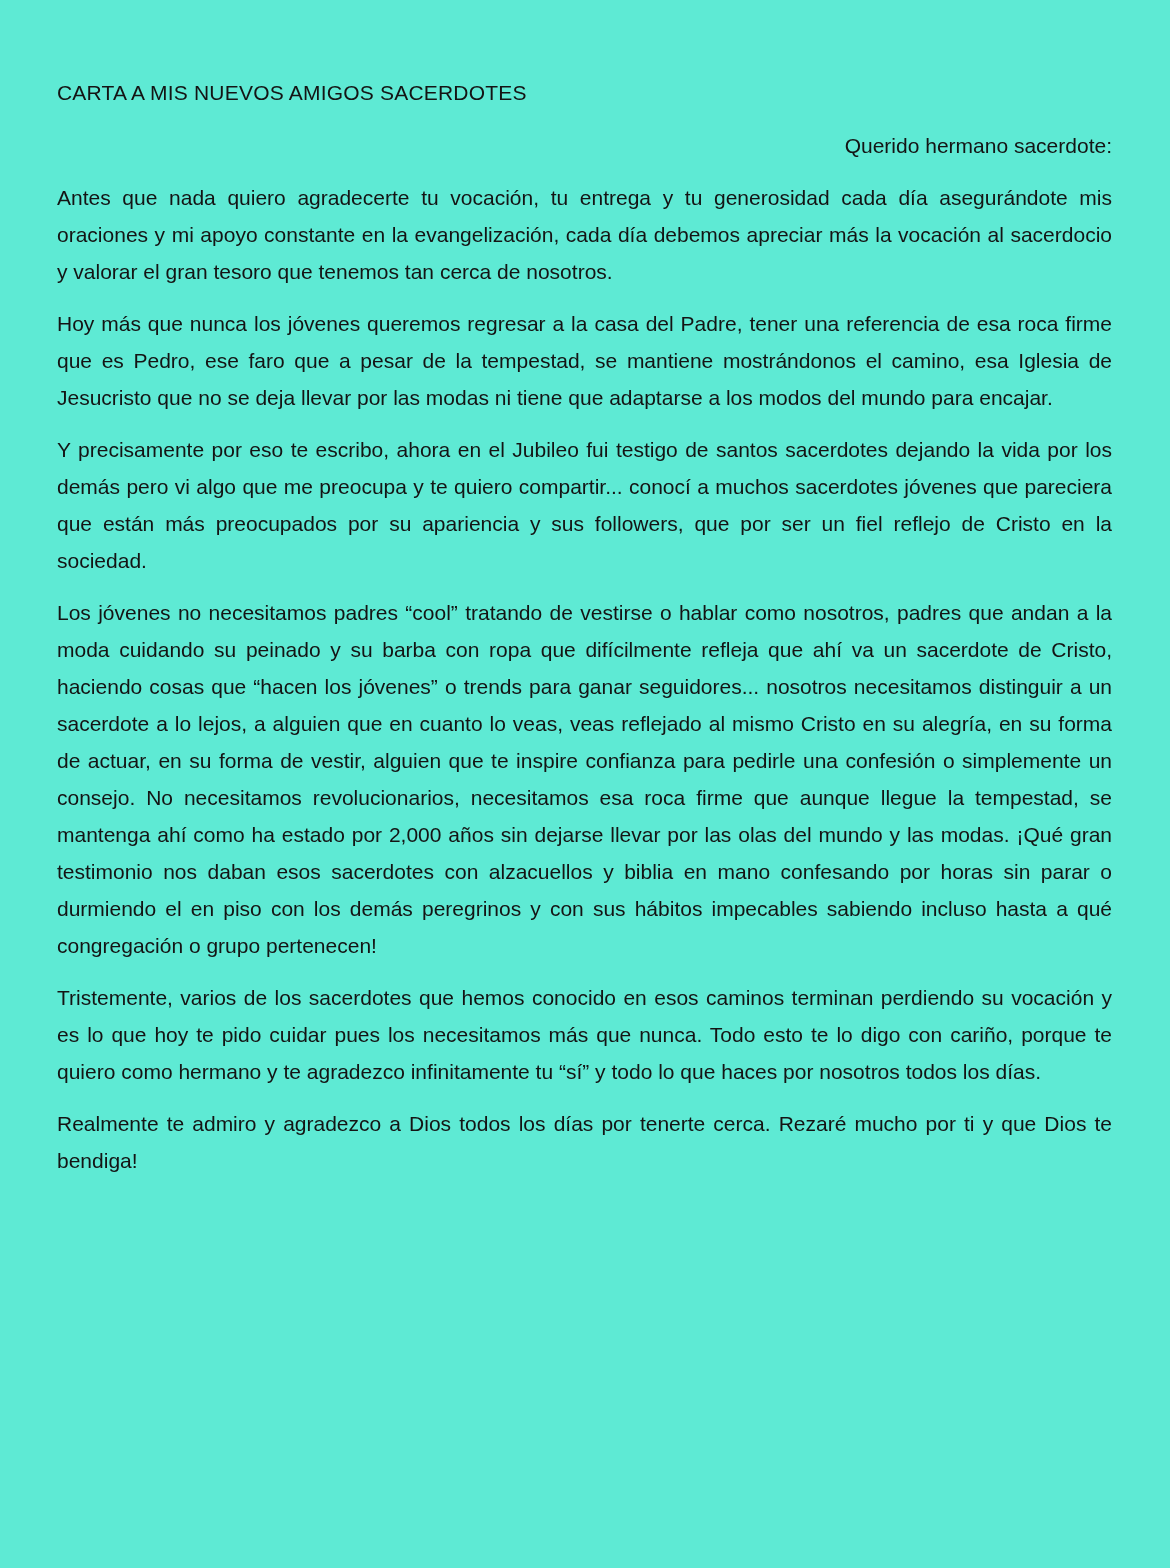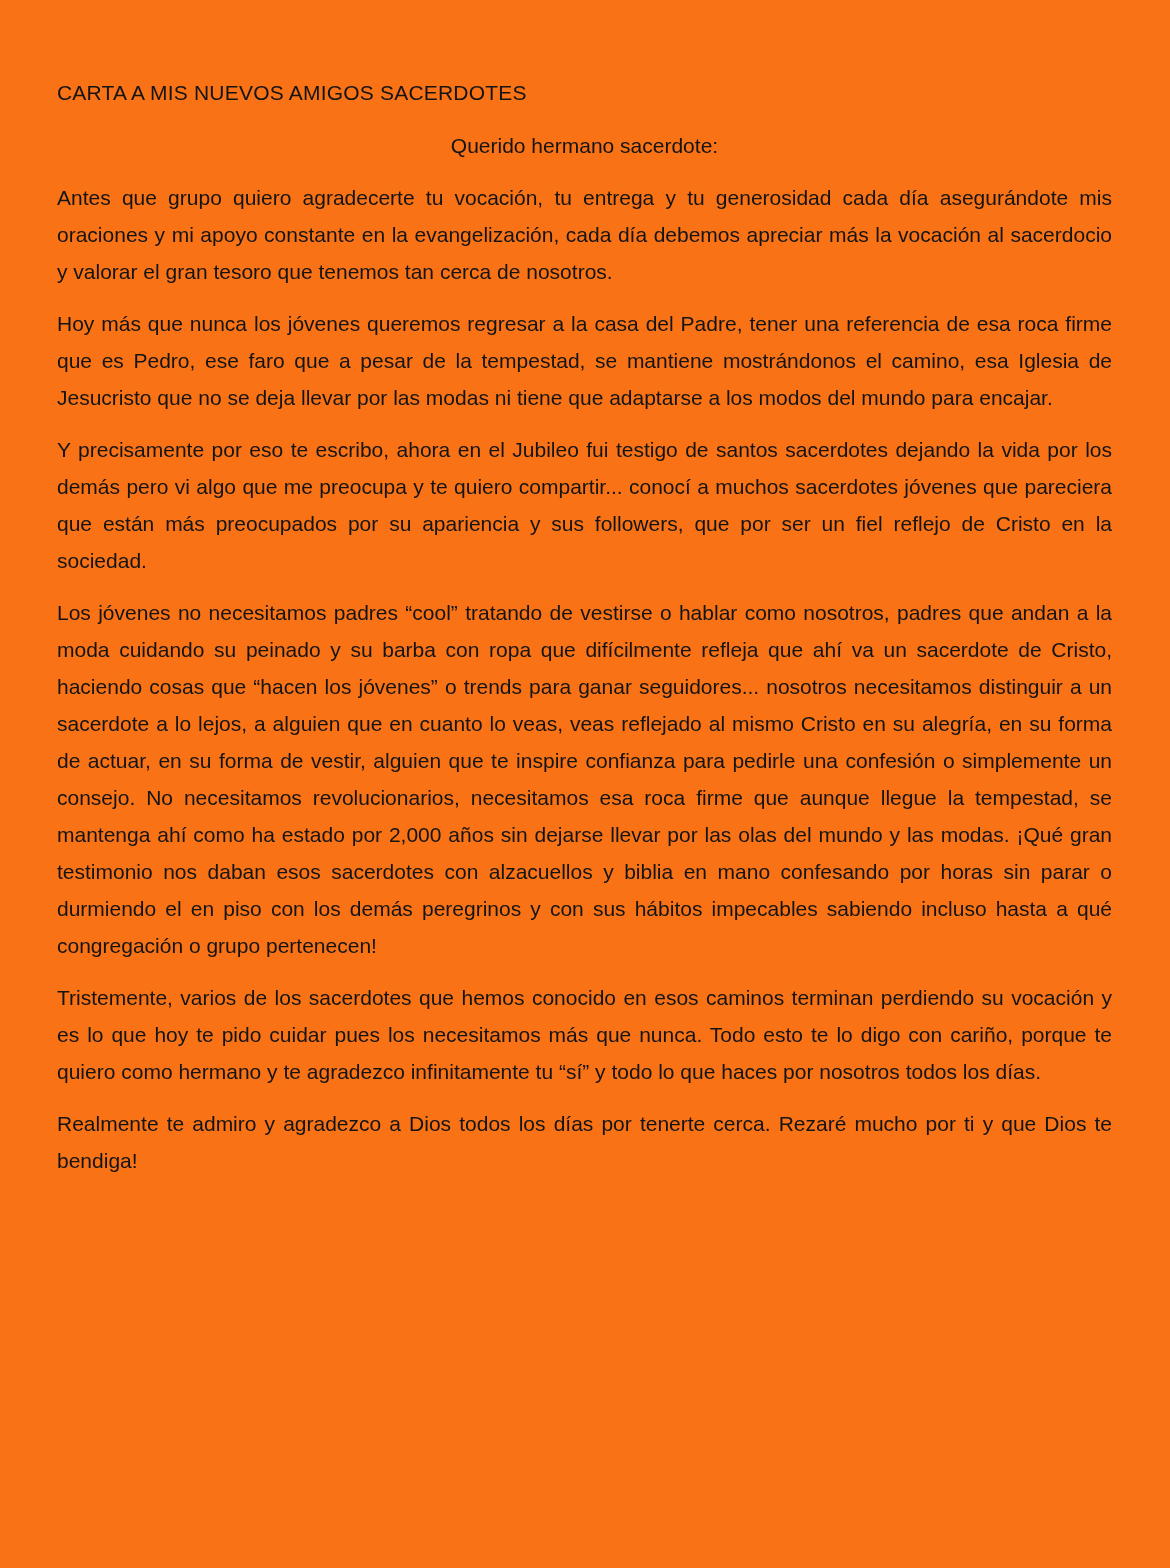--- a/index.html
+++ b/index.html
@@ -9,38 +9,38 @@
   }
   body {
     width: 1170px;
     height: 1568px;
     overflow: hidden;
   }
   .page {
     box-sizing: border-box;
     width: 1170px;
     height: 1568px;
-    background: #f97316;
+    background: #5eead4;
     padding: 74px 58px 40px 57px;
     font-family: "Liberation Sans", sans-serif;
     color: #141414;
     font-size: 21px;
     line-height: 37px;
     font-weight: 400;
   }
   .title {
     font-size: 21px;
     font-weight: 400;
     letter-spacing: 0.2px;
     margin: 0 0 15px 0;
     text-align: left;
   }
   .salutation {
     margin: 16px 0 15px 0;
-    text-align: center;
+    text-align: right;
   }
   .para {
     margin: 0 0 15px 0;
     text-align: justify;
     text-justify: inter-word;
     hyphens: none;
     -webkit-hyphens: none;
   }
   .para:last-child {
     margin-bottom: 8px;
@@ -48,21 +48,21 @@
 </style>
 </head>
 <body>
 
 <div class="page">
   <h1 class="title">CARTA A MIS NUEVOS AMIGOS SACERDOTES</h1>
 
   <p class="salutation">Querido hermano sacerdote:</p>
 
 
-  <p class="para">Antes que grupo quiero agradecerte tu vocación, tu entrega y tu generosidad cada día asegurándote mis oraciones y mi apoyo constante en la evangelización, cada día debemos apreciar más la vocación al sacerdocio y valorar el gran tesoro que tenemos tan cerca de nosotros.</p>
+  <p class="para">Antes que nada quiero agradecerte tu vocación, tu entrega y tu generosidad cada día asegurándote mis oraciones y mi apoyo constante en la evangelización, cada día debemos apreciar más la vocación al sacerdocio y valorar el gran tesoro que tenemos tan cerca de nosotros.</p>
 
   <p class="para">Hoy más que nunca los jóvenes queremos regresar a la casa del Padre, tener una referencia de esa roca firme que es Pedro, ese faro que a pesar de la tempestad, se mantiene mostrándonos el camino, esa Iglesia de Jesucristo que no se deja llevar por las modas ni tiene que adaptarse a los modos del mundo para encajar.</p>
 
   <p class="para">Y precisamente por eso te escribo, ahora en el Jubileo fui testigo de santos sacerdotes dejando la vida por los demás pero vi algo que me preocupa y te quiero compartir... conocí a muchos sacerdotes jóvenes que pareciera que están más preocupados por su apariencia y sus followers, que por ser un fiel reflejo de Cristo en la sociedad.</p>
 
   <p class="para">Los jóvenes no necesitamos padres “cool” tratando de vestirse o hablar como nosotros, padres que andan a la moda cuidando su peinado y su barba con ropa que difícilmente refleja que ahí va un sacerdote de Cristo, haciendo cosas que “hacen los jóvenes” o trends para ganar seguidores... nosotros necesitamos distinguir a un sacerdote a lo lejos, a alguien que en cuanto lo veas, veas reflejado al mismo Cristo en su alegría, en su forma de actuar, en su forma de vestir, alguien que te inspire confianza para pedirle una confesión o simplemente un consejo. No necesitamos revolucionarios, necesitamos esa roca firme que aunque llegue la tempestad, se mantenga ahí como ha estado por 2,000 años sin dejarse llevar por las olas del mundo y las modas. ¡Qué gran testimonio nos daban esos sacerdotes con alzacuellos y biblia en mano confesando por horas sin parar o durmiendo el en piso con los demás peregrinos y con sus hábitos impecables sabiendo incluso hasta a qué congregación o grupo pertenecen!</p>
 
   <p class="para">Tristemente, varios de los sacerdotes que hemos conocido en esos caminos terminan perdiendo su vocación y es lo que hoy te pido cuidar pues los necesitamos más que nunca. Todo esto te lo digo con cariño, porque te quiero como hermano y te agradezco infinitamente tu “sí” y todo lo que haces por nosotros todos los días.</p>
 
   <p class="para">Realmente te admiro y agradezco a Dios todos los días por tenerte cerca. Rezaré mucho por ti y que Dios te bendiga!</p>

